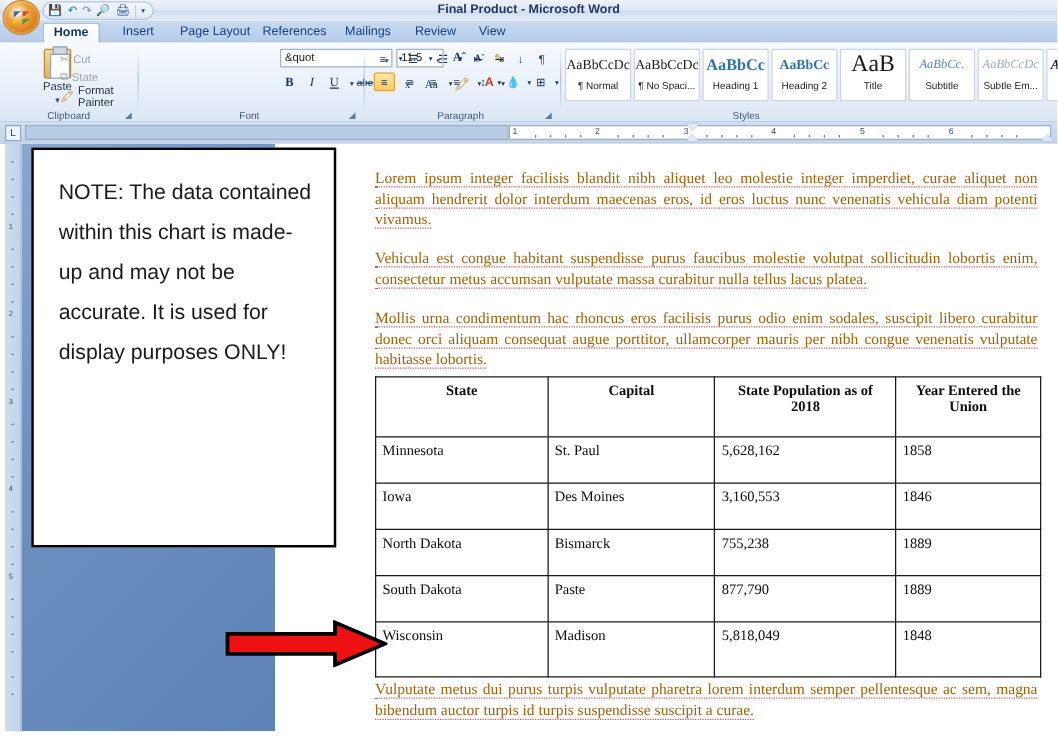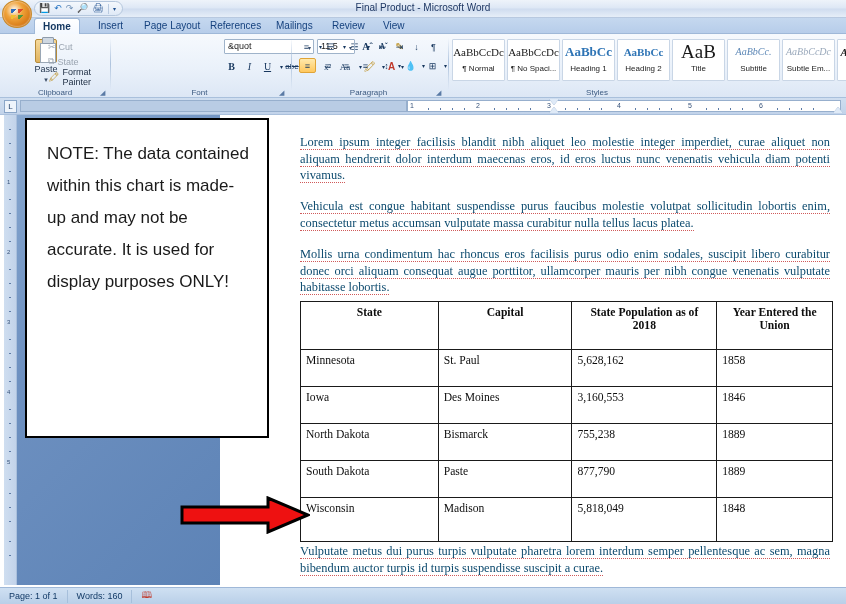--- a/index.html
+++ b/index.html
@@ -12,21 +12,21 @@
   #app { position:relative; width:846px; height:604px; overflow:hidden; }
 
   
   .titlebar {
     position:absolute; top:0; left:0; width:846px; height:18px;
     background:linear-gradient(to bottom,#eef3fa 0%,#dde7f5 48%,#cfdcef 52%,#e6eef8 100%);
     border-bottom:1px solid #b8c9e0;
   }
   .title-text {
     position:absolute; left:0; right:0; top:2px; text-align:center;
-    font-size:10px; color:#1f3864;
+    font-size:10px; color:#1f3864;font-weight:bold;
   }
   .office-btn {
     position:absolute; left:2px; top:0px; width:30px; height:28px;
     border-radius:50%;
     background:radial-gradient(circle at 40% 35%, #fdfdfd 0%, #f0a33a 35%, #d77a16 70%, #a85a08 100%);
     border:1px solid #c88a2a;
     box-shadow:inset 0 0 2px #fff;
     z-index:6;
   }
   .office-btn::after{
@@ -218,21 +218,21 @@
     font-size:17px; line-height:32px; color:#1a1a1a;
     font-family:"Liberation Sans", sans-serif;
   }
   
   .arrow { position:absolute; left:163px; top:381px; width:130px; height:38px; z-index:6; }
 
   
   .para {
     position:absolute; left:283px; width:530px;
     font-family:"Liberation Serif", serif;
-    font-size:12.4px; line-height:16.5px; color:#0c4a6e;
+    font-size:12.4px; line-height:16.5px; color:#a16207;
     text-align:justify;
   }
   .sq { border-bottom:1px dotted #d05a5a; }
 
   
   .wtable {
     position:absolute; left:283px; top:186px; width:533px;
     border-collapse:collapse;
     font-family:"Liberation Serif", serif;
     font-size:11.6px; color:#0d0d0d;
@@ -548,20 +548,14 @@
           </tr>
         </tbody>
       </table>
 
       <div class="para" style="top:428px">
         <span class="sq">Vulputate metus dui purus turpis vulputate pharetra lorem interdum semper pellentesque ac sem, magna bibendum auctor turpis id turpis suspendisse suscipit a curae.</span>
       </div>
     </div>
   </div>
 
-  <div class="statusbar">
-    <div class="sb-item">Page: 1 of 1</div>
-    <div class="sb-item">Words: 160</div>
-    <div class="sb-icon"><span class="proof-ico">🕮</span></div>
-    <div class="sb-fill"></div>
-  </div>
 
 </div>
 
 </body></html>

